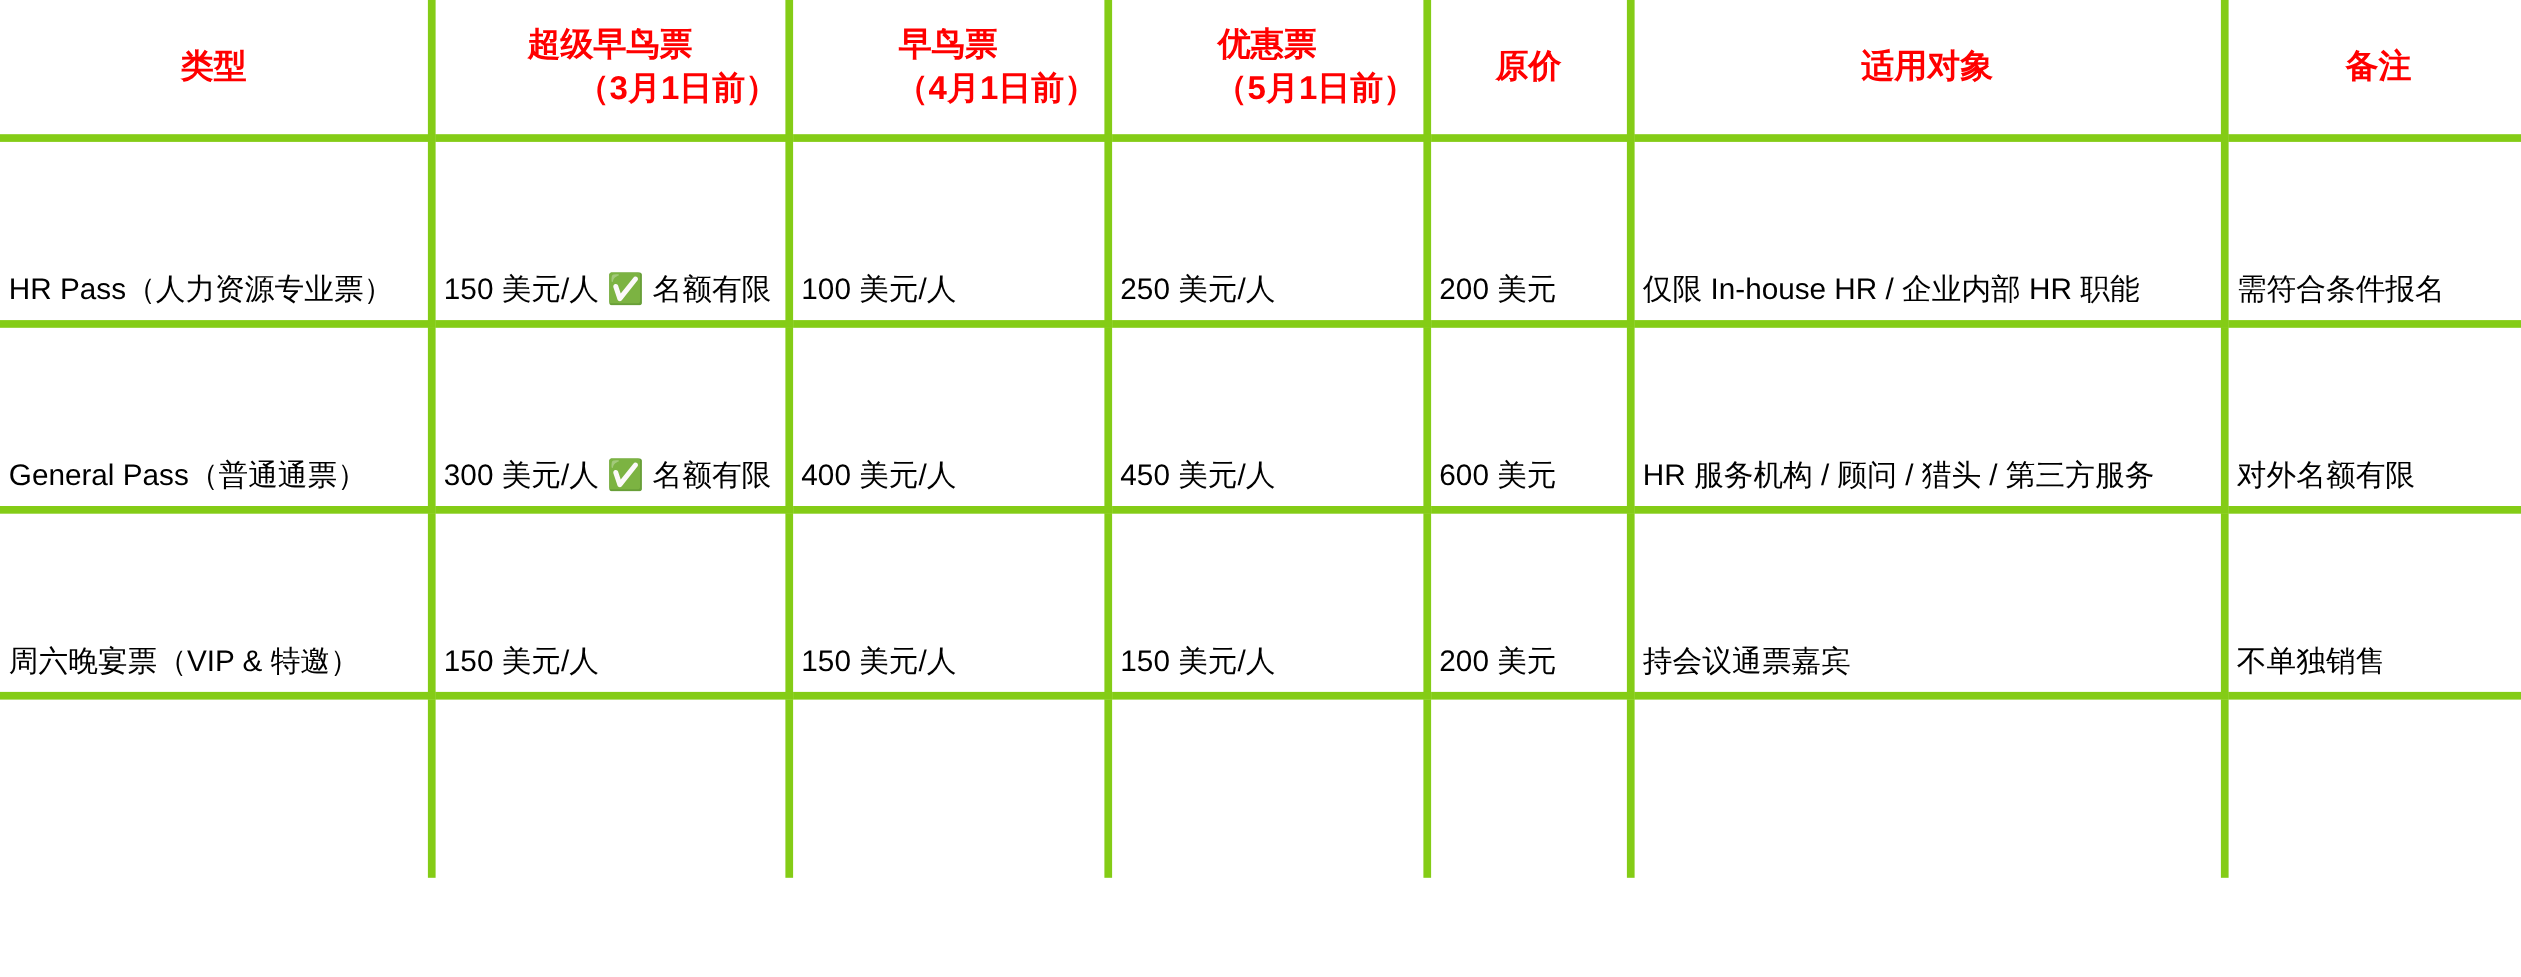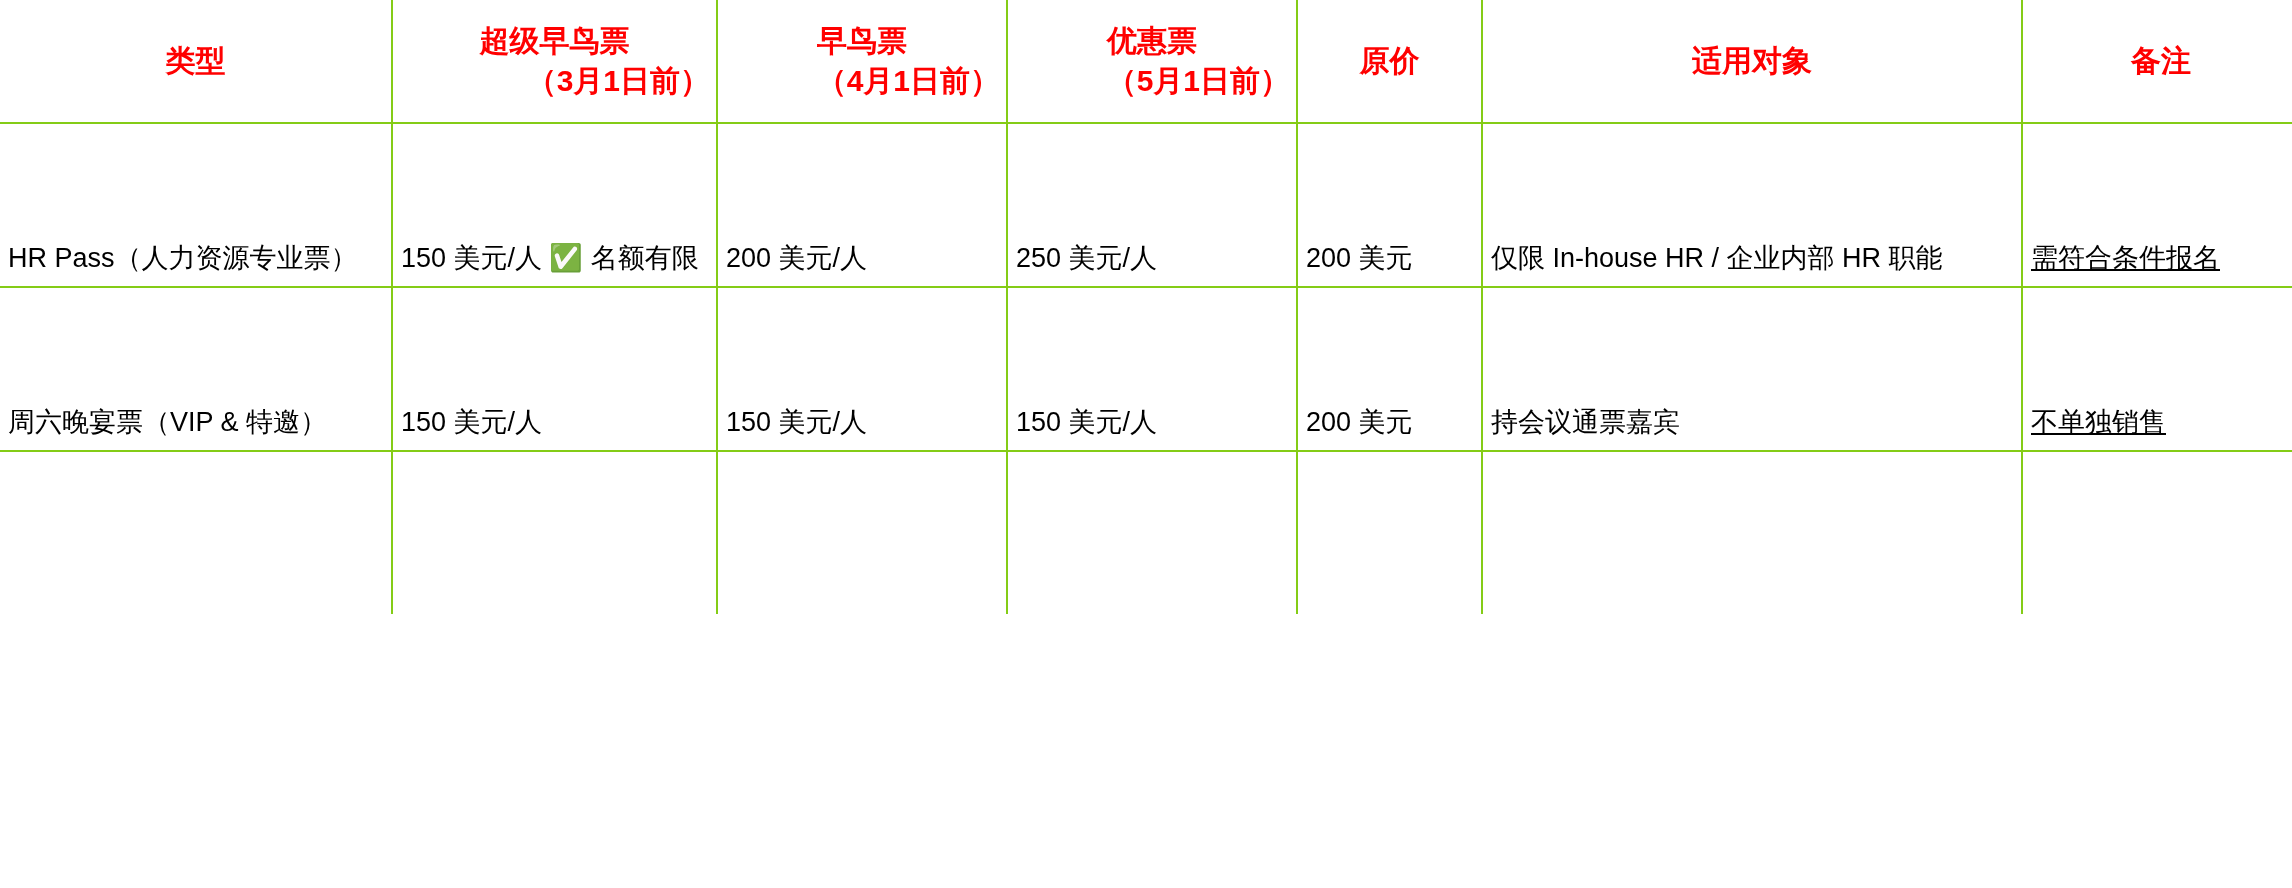--- a/index.html
+++ b/index.html
@@ -27,21 +27,21 @@
   table.price-table col.c0 { width: 392px; }
   table.price-table col.c1 { width: 325px; }
   table.price-table col.c2 { width: 290px; }
   table.price-table col.c3 { width: 290px; }
   table.price-table col.c4 { width: 185px; }
   table.price-table col.c5 { width: 540px; }
   table.price-table col.c6 { width: 270px; }
 
   table.price-table th,
   table.price-table td {
-    border: 2px solid #84cc16;
+    border: 7px solid #84cc16;
     padding: 0;
     vertical-align: bottom;
     font-size: 27px;
     line-height: 1.35;
     color: #000000;
   }
   table.price-table thead th {
     height: 122px;
     border-top: none;
     text-align: center;
@@ -56,21 +56,20 @@
   }
   table.price-table thead tr th:last-child {
     border-right: none;
     padding-left: 13px;
   }
   table.price-table tbody tr td:first-child {
     border-left: none;
   }
   table.price-table tbody tr td:last-child {
     border-right: none;
-    text-decoration: underline;
   }
   table.price-table tbody tr td {
     height: 152px;
     padding: 0 8px 10px 8px;
     white-space: nowrap;
     overflow: visible;
   }
   table.price-table tbody tr:last-child td {
     border-bottom: none;
   }
@@ -125,25 +124,34 @@
         <th>
           <span>备注</span>
           <span class="hdr-line2"></span>
         </th>
       </tr>
     </thead>
     <tbody>
       <tr>
         <td><span class="cell-text">HR Pass（人力资源专业票）</span></td>
         <td><span class="cell-text">150 美元/人 ✅ 名额有限</span></td>
-        <td><span class="cell-text">200 美元/人</span></td>
+        <td><span class="cell-text">100 美元/人</span></td>
         <td><span class="cell-text">250 美元/人</span></td>
         <td><span class="cell-text">200 美元</span></td>
         <td><span class="cell-text">仅限 In-house HR / 企业内部 HR 职能</span></td>
         <td><span class="cell-text">需符合条件报名</span></td>
+      </tr>
+      <tr>
+        <td><span class="cell-text">General Pass（普通通票）</span></td>
+        <td><span class="cell-text">300 美元/人 ✅ 名额有限</span></td>
+        <td><span class="cell-text">400 美元/人</span></td>
+        <td><span class="cell-text">450 美元/人</span></td>
+        <td><span class="cell-text">600 美元</span></td>
+        <td><span class="cell-text">HR 服务机构 / 顾问 / 猎头 / 第三方服务</span></td>
+        <td><span class="cell-text">对外名额有限</span></td>
       </tr>
       <tr>
         <td><span class="cell-text">周六晚宴票（VIP &amp; 特邀）</span></td>
         <td><span class="cell-text">150 美元/人</span></td>
         <td><span class="cell-text">150 美元/人</span></td>
         <td><span class="cell-text">150 美元/人</span></td>
         <td><span class="cell-text">200 美元</span></td>
         <td><span class="cell-text">持会议通票嘉宾</span></td>
         <td><span class="cell-text">不单独销售</span></td>
       </tr>

